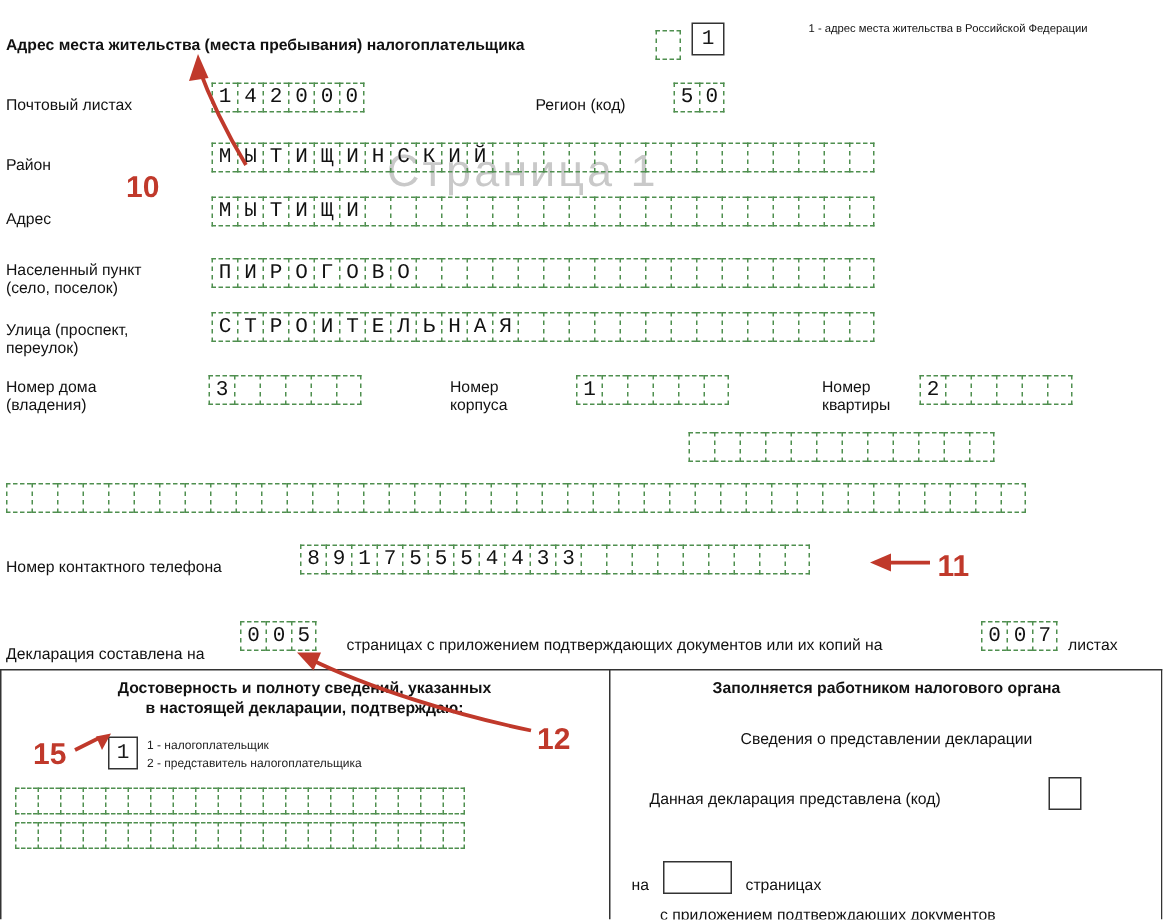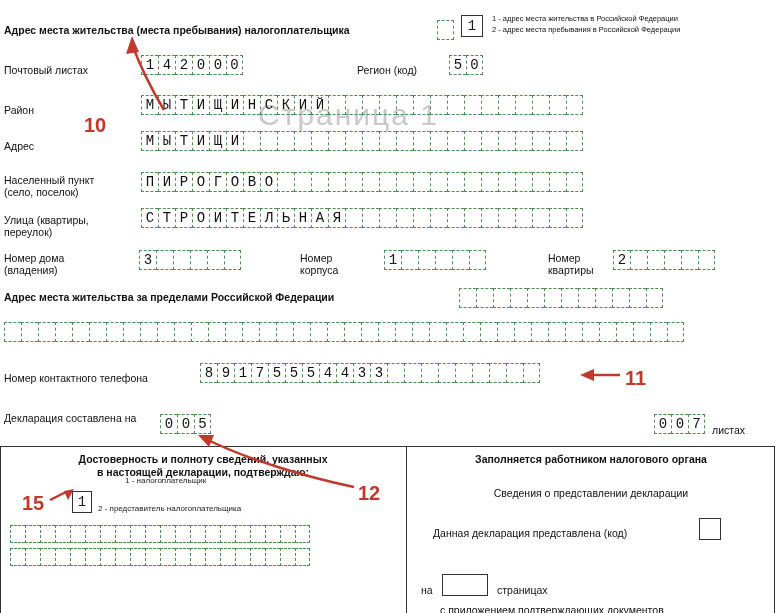--- a/index.html
+++ b/index.html
@@ -65,39 +65,38 @@
     position:absolute;
     color:#c0392b;
     font-weight:bold;
     font-size:20px;
     font-family:"Liberation Sans", sans-serif;
   }
   .arrow{position:absolute;}
   .arrow svg{display:block;}
 
   
-  .info{position:absolute;font-size:7.5px;line-height:11px;color:#111;}
+  .info{position:absolute;font-size:7.5px;line-height:11px;color:#111;text-align:center;}
 </style>
 </head>
 <body>
 
 <div class="sheet">
 
   <div class="watermark" style="left:258px;top:98px;">Страница 1</div>
 
   <div class="lbl b" style="left:4px;top:24px;width:440px;">Адрес места жительства (места пребывания) налогоплательщика</div>
 
   <div class="cells" style="left:437px;top:20px;">
     <div class="cell"></div>
   </div>
 
   <div class="box" style="left:461px;top:15px;width:22px;height:22px;font-size:14px;line-height:20px;">1</div>
 
   <div class="info" style="left:492px;top:13px;width:280px;">1 - адрес места жительства в Российской Федерации</div>
-  <div class="info" style="left:492px;top:24px;width:280px;">2 - адрес места пребывания в Российской Федерации</div>
 
   <div class="lbl" style="left:4px;top:64px;">Почтовый листах</div>
   <div class="cells" id="postal-cells" style="left:141px;top:55px;">
       <div class="cell">1</div>
       <div class="cell">4</div>
       <div class="cell">2</div>
       <div class="cell">0</div>
       <div class="cell">0</div>
       <div class="cell">0</div>
     </div>
@@ -192,21 +191,21 @@
       <div class="cell"></div>
       <div class="cell"></div>
       <div class="cell"></div>
       <div class="cell"></div>
       <div class="cell"></div>
       <div class="cell"></div>
       <div class="cell"></div>
       <div class="cell"></div>
     </div>
 
-  <div class="lbl" style="left:4px;top:214px;">Улица (квартиры,</div>
+  <div class="lbl" style="left:4px;top:214px;">Улица (проспект,</div>
   <div class="lbl" style="left:4px;top:226px;">переулок)</div>
   <div class="cells" id="street-cells" style="left:141px;top:208px;">
       <div class="cell">С</div>
       <div class="cell">Т</div>
       <div class="cell">Р</div>
       <div class="cell">О</div>
       <div class="cell">И</div>
       <div class="cell">Т</div>
       <div class="cell">Е</div>
       <div class="cell">Л</div>
@@ -256,21 +255,20 @@
   <div class="lbl" style="left:548px;top:264px;">квартиры</div>
   <div class="cells" id="flat-cells" style="left:613px;top:250px;">
       <div class="cell">2</div>
       <div class="cell"></div>
       <div class="cell"></div>
       <div class="cell"></div>
       <div class="cell"></div>
       <div class="cell"></div>
     </div>
 
-  <div class="lbl b" style="left:4px;top:291px;width:460px;">Адрес места жительства за пределами Российской Федерации</div>
   <div class="cells" id="foreign-cells-1" style="left:459px;top:288px;">
       <div class="cell"></div>
       <div class="cell"></div>
       <div class="cell"></div>
       <div class="cell"></div>
       <div class="cell"></div>
       <div class="cell"></div>
       <div class="cell"></div>
       <div class="cell"></div>
       <div class="cell"></div>
@@ -338,44 +336,45 @@
       <div class="cell"></div>
       <div class="cell"></div>
       <div class="cell"></div>
       <div class="cell"></div>
       <div class="cell"></div>
       <div class="cell"></div>
       <div class="cell"></div>
       <div class="cell"></div>
     </div>
 
-  <div class="lbl" style="left:4px;top:412px;">Декларация составлена на</div>
+  <div class="lbl" style="left:4px;top:430px;">Декларация составлена на</div>
   <div class="cells" id="pages-cells" style="left:160px;top:414px;">
       <div class="cell">0</div>
       <div class="cell">0</div>
       <div class="cell">5</div>
     </div>
+  <div class="lbl" style="left:231px;top:424px;width:430px;">страницах с приложением подтверждающих документов или их копий на</div>
   <div class="cells" id="attach-cells" style="left:654px;top:414px;">
       <div class="cell">0</div>
       <div class="cell">0</div>
       <div class="cell">7</div>
     </div>
   <div class="lbl" style="left:712px;top:424px;">листах</div>
 
   <div class="hr" style="left:0px;top:446px;width:775px;"></div>
   <div class="vr" style="left:406px;top:446px;height:167px;"></div>
   <div class="vr" style="left:0px;top:446px;height:167px;"></div>
   <div class="vr" style="left:774px;top:446px;height:167px;"></div>
 
   <div class="lbl b ctr" style="left:10px;top:453px;width:386px;">Достоверность и полноту сведений, указанных</div>
   <div class="lbl b ctr" style="left:10px;top:466px;width:386px;">в настоящей декларации, подтверждаю:</div>
 
   <div class="box" style="left:72px;top:491px;width:20px;height:22px;font-size:14px;line-height:20px;">1</div>
 
-  <div class="tiny" style="position:absolute;left:98px;top:476px;margin-left:27px;">1 - налогоплательщик</div>
+  <div class="tiny" style="position:absolute;left:98px;top:492px;">1 - налогоплательщик</div>
   <div class="tiny" style="position:absolute;left:98px;top:504px;">2 - представитель налогоплательщика</div>
 
   <div class="cells small" id="confirm-name-1" style="left:10px;top:525px;">
       <div class="cell"></div>
       <div class="cell"></div>
       <div class="cell"></div>
       <div class="cell"></div>
       <div class="cell"></div>
       <div class="cell"></div>
       <div class="cell"></div>

